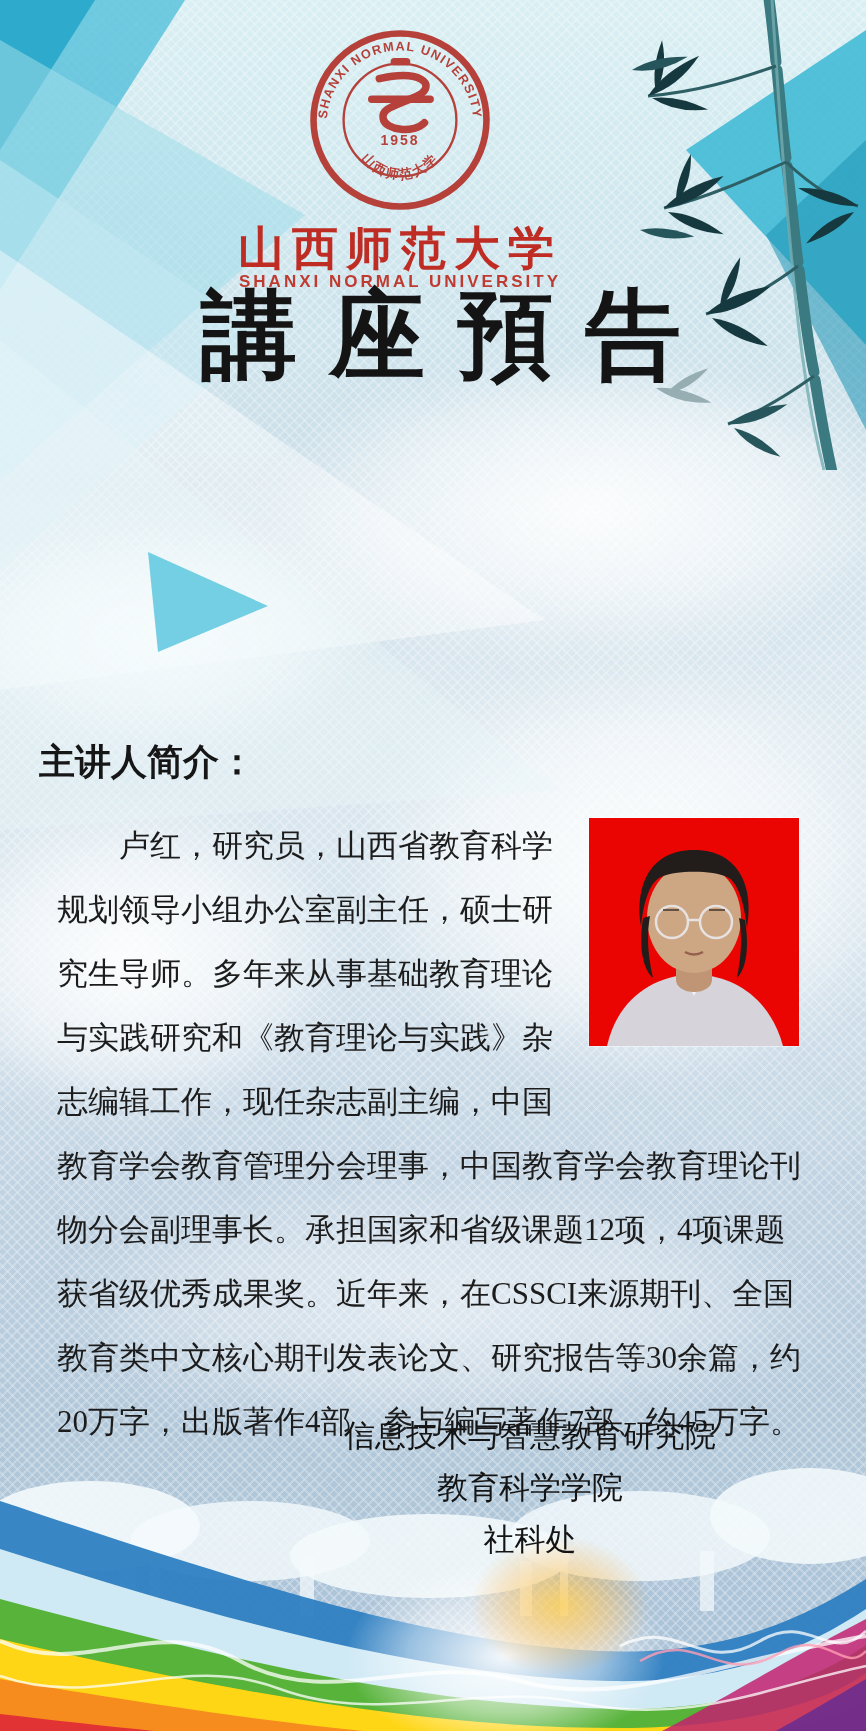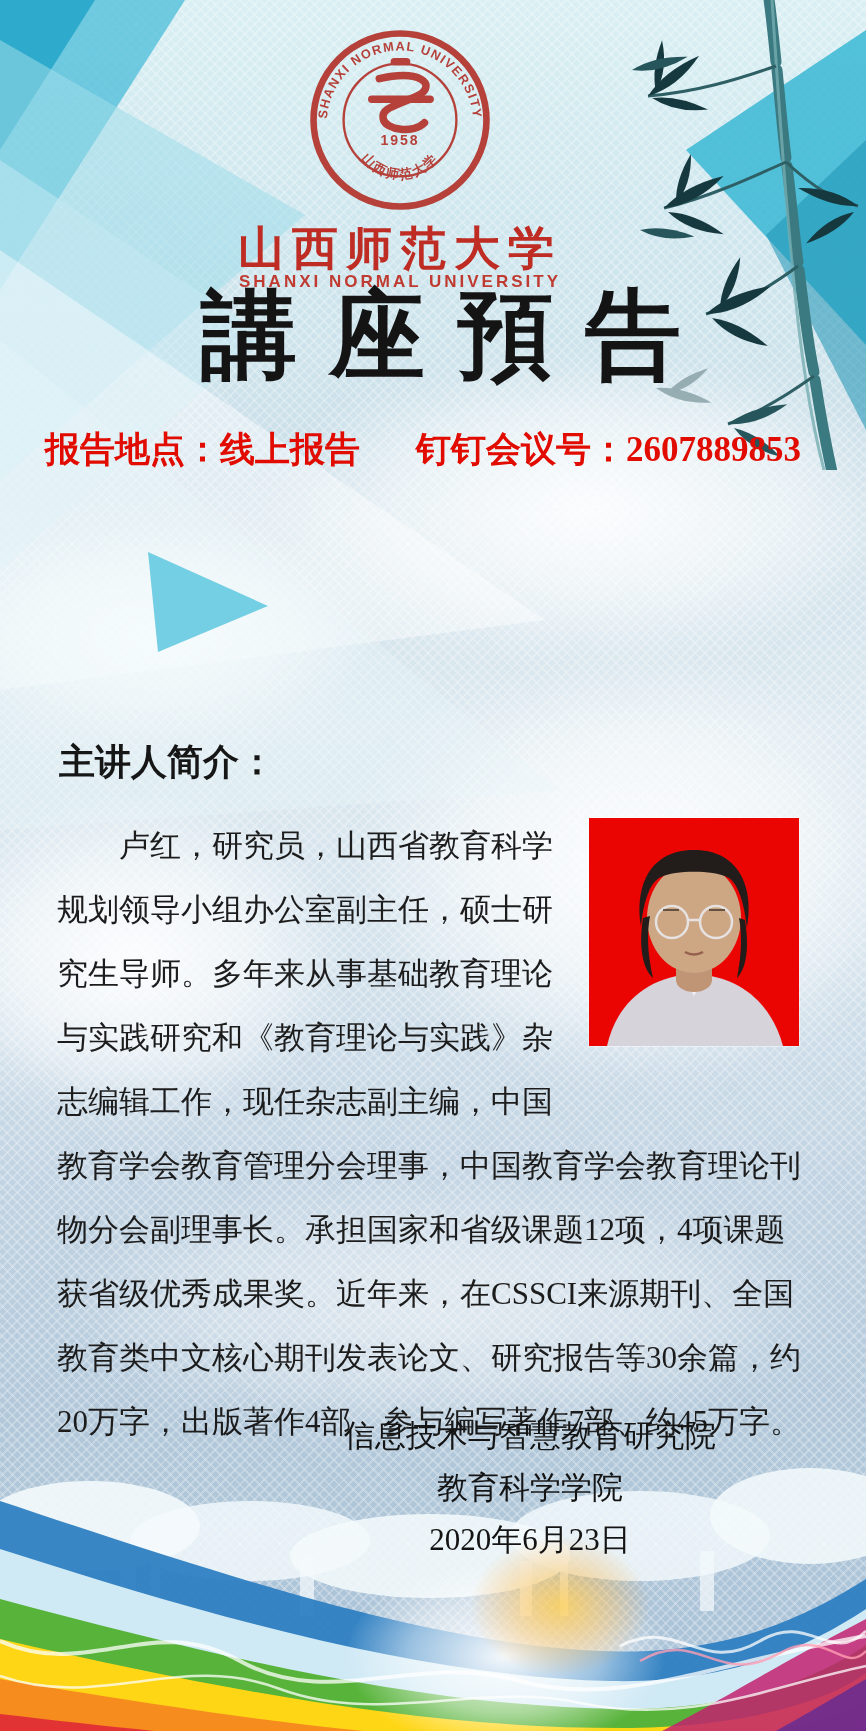--- a/index.html
+++ b/index.html
@@ -23,21 +23,21 @@
     letter-spacing:3px;font-family:"Liberation Sans",sans-serif;}
   .poster-title{left:0;top:272px;width:850px;text-align:center;color:#141414;font-size:96px;font-weight:900;
     letter-spacing:32px;padding-left:32px;font-family:"Liberation Sans",sans-serif;}
 
   
   .red-block{left:45px;top:416px;width:800px;color:#e10b00;font-weight:700;font-size:35px;line-height:67px;}
   .red-line{white-space:nowrap;}
   .gap2{display:inline-block;width:56px;}
 
   
-  .bio-heading{left:59px;top:738px;width:500px;color:#161616;font-size:36px;font-weight:700;}
+  .bio-heading{left:39px;top:738px;width:500px;color:#161616;font-size:36px;font-weight:700;}
   .bio-body{left:45px;top:802px;width:776px;color:#1c1c1c;font-size:31px;line-height:64px;}
   .bio-body p{margin:12px;text-indent:2em;}
   .speaker-photo{float:right;width:210px;height:228px;margin:16px 22px 30px 26px;background:#ea0502;
     box-shadow:0 0 0 1px rgba(255,255,255,.4);}
   .speaker-photo svg{display:block;width:210px;height:228px;}
 
   
   .footer{left:195px;top:1410px;width:670px;text-align:center;color:#141414;font-size:31px;line-height:52px;}
 
   .bottom-art{left:0;bottom:0;width:866px;height:300px;}
@@ -139,23 +139,20 @@
         <textPath href="#arcBottom" startOffset="50%" text-anchor="middle">山西师范大学</textPath>
       </text>
     </svg>
   </div>
 
   <div class="content univ-zh">山西师范大学</div>
   <div class="content univ-en">SHANXI NORMAL UNIVERSITY</div>
   <div class="content poster-title">講座預告</div>
 
   <div class="content red-block">
-    <div class="red-line">
-      <span>报告地点：</span><span>线上报告</span><span class="gap2"></span><span>钉钉会议号：</span><span>2607889853</span>
-    </div>
   </div>
 
   <div class="content bio-heading">主讲人简介：</div>
   <div class="content bio-body">
     <div class="speaker-photo">
       <svg viewBox="0 0 210 228">
         <rect width="210" height="228" fill="#ea0502"></rect>
 
         <path d="M18,228 C28,184 60,158 105,156 C150,158 182,184 194,228 Z" fill="#d6d3db"></path>
         <path d="M95,158 L105,178 L116,158 Z" fill="#f2f1f4"></path>
@@ -179,21 +176,21 @@
         </g>
         <path d="M96,134 Q105,139 114,134" stroke="#96604e" stroke-width="2.5" fill="none"></path>
       </svg>
     </div>
     <p>卢红，研究员，山西省教育科学规划领导小组办公室副主任，硕士研究生导师。多年来从事基础教育理论与实践研究和《教育理论与实践》杂志编辑工作，现任杂志副主编，中国教育学会教育管理分会理事，中国教育学会教育理论刊物分会副理事长。承担国家和省级课题12项，4项课题获省级优秀成果奖。近年来，在CSSCI来源期刊、全国教育类中文核心期刊发表论文、研究报告等30余篇，约20万字，出版著作4部、参与编写著作7部、约45万字。</p>
   </div>
 
   <div class="content footer">
     <div>信息技术与智慧教育研究院</div>
     <div>教育科学学院</div>
-    <div>2020年6月23日</div>
+    <div>社科处</div>
   </div>
 
   <svg class="decor bottom-art" viewBox="0 0 866 300">
     <defs>
       <radialGradient id="glowW" cx="50%" cy="50%" r="50%">
         <stop offset="0%" stop-color="#ffffff" stop-opacity="0.95"></stop>
         <stop offset="60%" stop-color="#ffffff" stop-opacity="0.5"></stop>
         <stop offset="100%" stop-color="#ffffff" stop-opacity="0"></stop>
       </radialGradient>
       <radialGradient id="glowO" cx="50%" cy="50%" r="50%">

